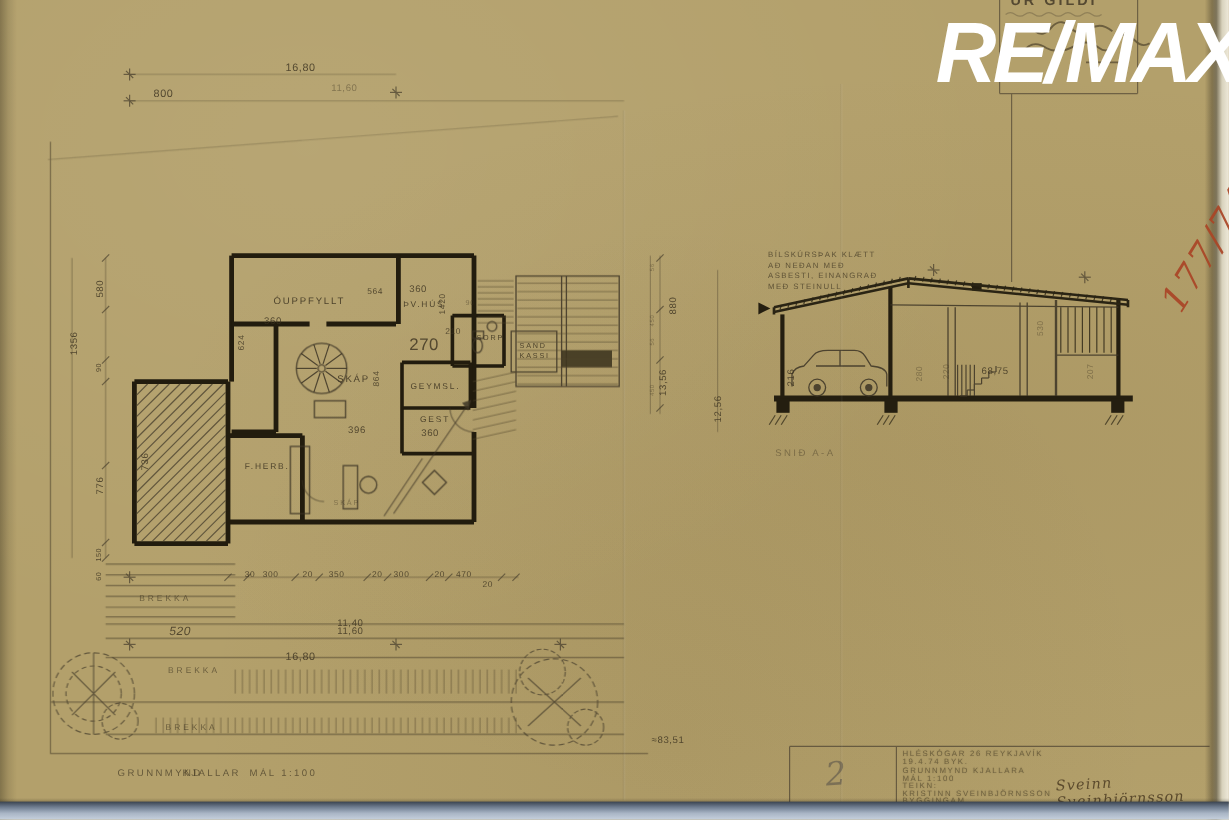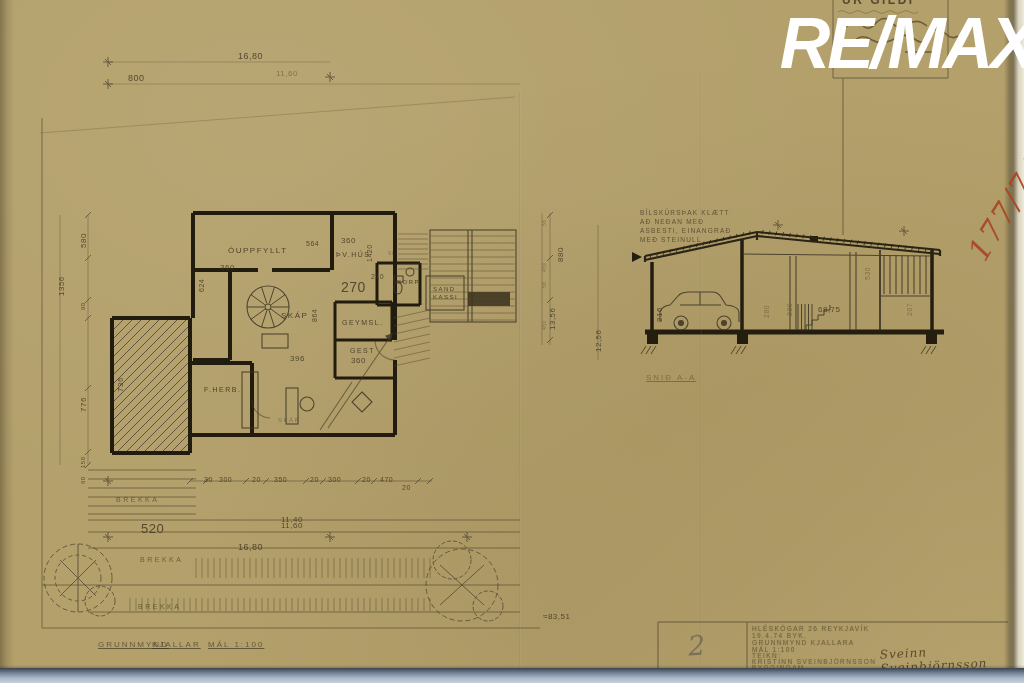--- a/index.html
+++ b/index.html
@@ -21,21 +21,21 @@
   .fold-a{position:absolute;left:519px;top:92px;width:2px;height:575px;
     background:linear-gradient(90deg, rgba(0,0,0,.07), rgba(255,255,255,.10));}
   .fold-b{position:absolute;left:700px;top:70px;width:2px;height:600px;
     background:linear-gradient(90deg, rgba(0,0,0,.05), rgba(255,255,255,.07));}
   svg{position:absolute;left:0;top:0;}
   .lbl{position:absolute;white-space:nowrap;color:#3b3220;letter-spacing:.5px;line-height:1;
        transform-origin:left top;}
   .dim{opacity:.8;}
   .room{letter-spacing:1.5px;opacity:.85;}
   .slope{opacity:.6;letter-spacing:2.5px;}
-  .caption{opacity:.65;letter-spacing:2px;text-decoration:underline;}
+  .caption{opacity:.65;letter-spacing:2px;}
   .note{opacity:.7;letter-spacing:1.2px;}
   .typed{opacity:.5;letter-spacing:1.4px;color:#352c1a;text-shadow:0 0 1px rgba(53,44,26,.5);}
   .faint{opacity:.42;}
   #watermark{position:absolute;top:4px;right:-10px;z-index:40;color:#fff;
     font-weight:bold;font-style:italic;font-size:70px;letter-spacing:-3px;
     font-family:"Liberation Sans",sans-serif;transform:scaleY(1.02);}
   #red-note{position:absolute;left:948px;top:190px;z-index:30;color:#aa4526;
     font-family:"DejaVu Serif",serif;font-style:italic;font-size:30px;letter-spacing:2px;
     transform:rotate(-58deg);opacity:.92;}
   #stamp-heading{position:absolute;left:842px;top:-6px;font-size:12px;font-weight:bold;
@@ -504,21 +504,21 @@
       <span class="lbl dim" style="left: 204px; top: 476px; font-size: 7px;">30</span>
       <span class="lbl dim" style="left: 219px; top: 476px; font-size: 7px;">300</span>
       <span class="lbl dim" style="left: 252px; top: 476px; font-size: 7px;">20</span>
       <span class="lbl dim" style="left: 274px; top: 476px; font-size: 7px;">350</span>
       <span class="lbl dim" style="left: 310px; top: 476px; font-size: 7px;">20</span>
       <span class="lbl dim" style="left: 328px; top: 476px; font-size: 7px;">300</span>
       <span class="lbl dim" style="left: 362px; top: 476px; font-size: 7px;">20</span>
       <span class="lbl dim" style="left: 380px; top: 476px; font-size: 7px;">470</span>
       <span class="lbl dim" style="left: 402px; top: 484px; font-size: 7px;">20</span>
       <span class="lbl dim" style="left: 281px; top: 516px; font-size: 8px;">11,40</span>
-      <span class="lbl dim" style="left: 141px; top: 522px; font-size: 13px;">520</span>
+      <span class="lbl dim" style="left: 141px; top: 522px; font-size: 10px; font-style: italic;">520</span>
       <span class="lbl dim" style="left: 281px; top: 522px; font-size: 8px;">11,60</span>
       <span class="lbl dim" style="left: 238px; top: 543px; font-size: 9px;">16,80</span>
       <span class="lbl slope" style="left: 116px; top: 496px; font-size: 7px;">BREKKA</span>
       <span class="lbl slope" style="left: 140px; top: 556px; font-size: 7px;">BREKKA</span>
       <span class="lbl slope" style="left: 138px; top: 603px; font-size: 7px;">BREKKA</span>
       <span class="lbl dim" style="left: 543px; top: 613px; font-size: 8px;">≈83,51</span>
       <span class="lbl caption" style="left: 98px; top: 641px; font-size: 8px;">GRUNNMYND</span>
       <span class="lbl caption" style="left: 152px; top: 641px; font-size: 8px;">KJALLAR</span>
       <span class="lbl caption" style="left: 208px; top: 641px; font-size: 8px;">MÁL 1:100</span>
       <span class="lbl note" style="left: 640px; top: 210px; font-size: 6.5px;">BÍLSKÚRSÞAK KLÆTT</span>

